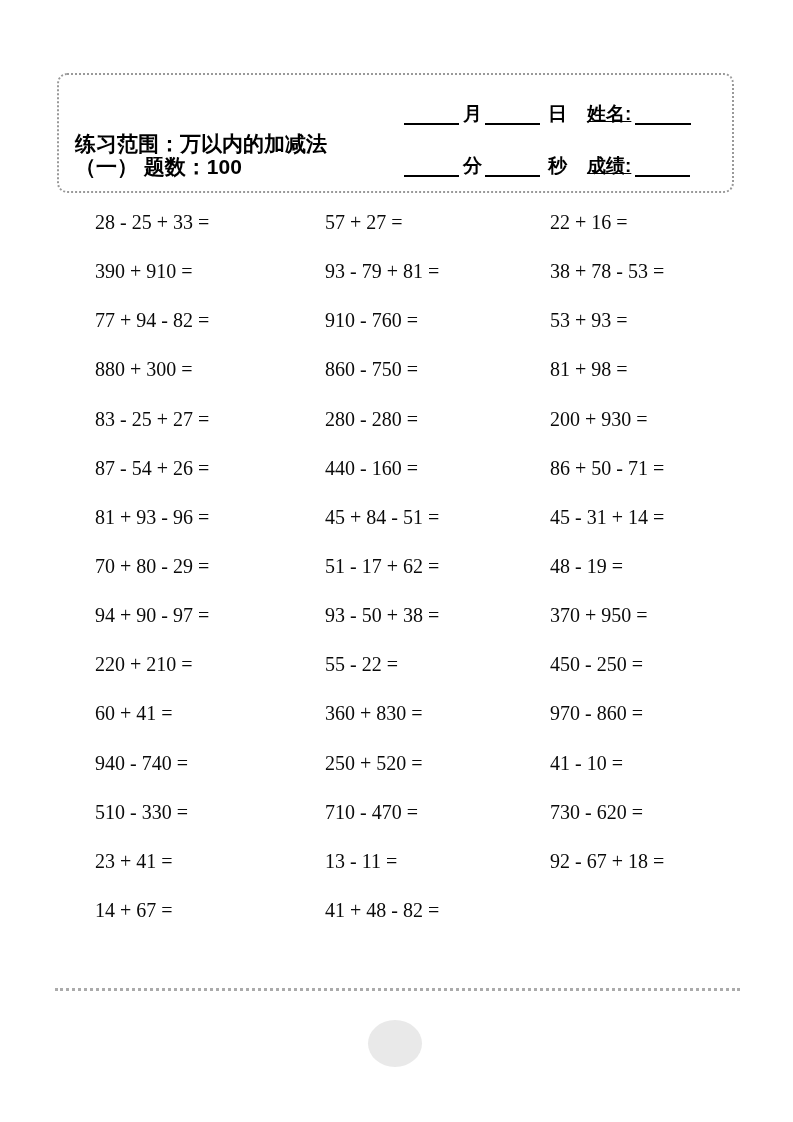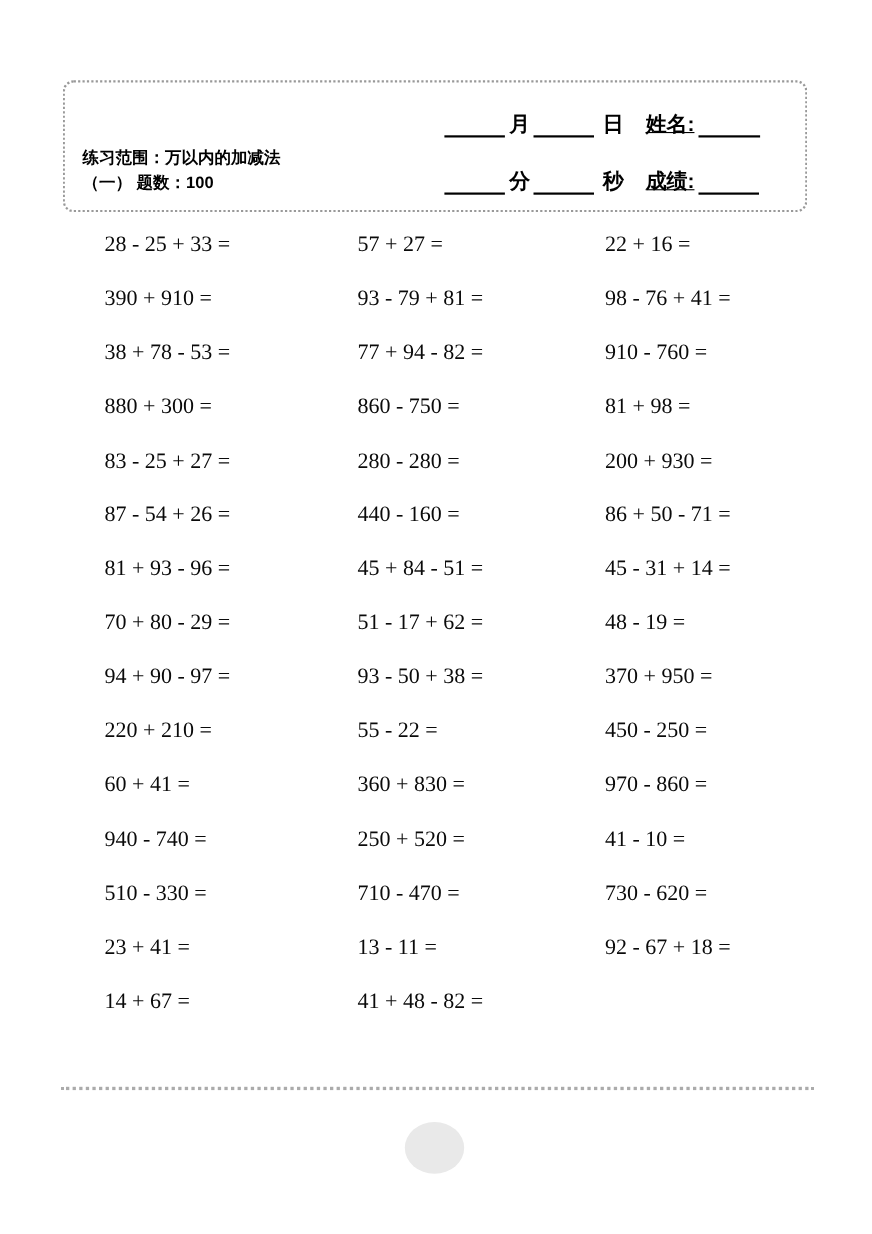--- a/index.html
+++ b/index.html
@@ -22,21 +22,21 @@
     height: 120px;
     box-sizing: border-box;
     border: 2px dotted #999999;
     border-radius: 10px;
   }
   .header-left {
     position: absolute;
     left: 16px;
     bottom: 13px;
     font-family: "Liberation Sans", sans-serif;
-    font-size: 15px;
+    font-size: 21px;
     font-weight: 600;
     line-height: 23px;
     color: #000000;
     white-space: nowrap;
   }
   .header-right {
     position: absolute;
     left: 345px;
     top: 24px;
   }
@@ -136,24 +136,24 @@
     </div>
 
   </div>
 
   <div class="problems-grid">
       <div class="problem">28 - 25 + 33 =</div>
       <div class="problem">57 + 27 =</div>
       <div class="problem">22 + 16 =</div>
       <div class="problem">390 + 910 =</div>
       <div class="problem">93 - 79 + 81 =</div>
-      <div class="problem">98 - 76 + 41 =</div>
       <div class="problem">38 + 78 - 53 =</div>
       <div class="problem">77 + 94 - 82 =</div>
       <div class="problem">910 - 760 =</div>
+      <div class="problem">53 + 93 =</div>
       <div class="problem">880 + 300 =</div>
       <div class="problem">860 - 750 =</div>
       <div class="problem">81 + 98 =</div>
       <div class="problem">83 - 25 + 27 =</div>
       <div class="problem">280 - 280 =</div>
       <div class="problem">200 + 930 =</div>
       <div class="problem">87 - 54 + 26 =</div>
       <div class="problem">440 - 160 =</div>
       <div class="problem">86 + 50 - 71 =</div>
       <div class="problem">81 + 93 - 96 =</div>

